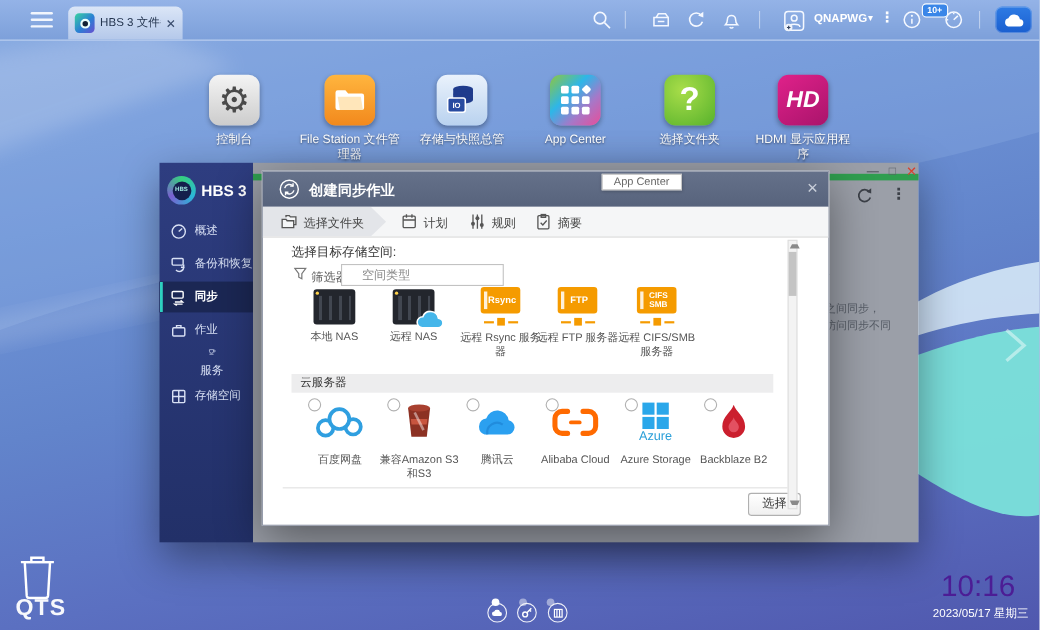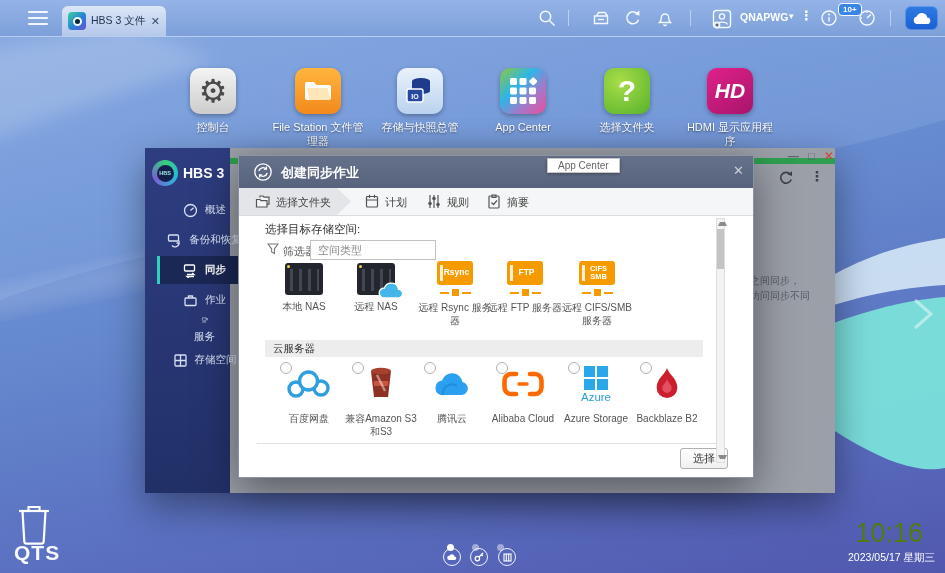--- a/index.html
+++ b/index.html
@@ -35,22 +35,22 @@
     display:flex;align-items:center;justify-content:center;color:#fff;}
   .dlabel{margin-top:6px;font-size:11px;line-height:1.3;color:#fff;text-shadow:0 1px 2px rgba(0,0,0,.5);}
   
   .hbs{position:absolute;left:145px;top:148px;width:690px;height:345px;z-index:10;box-shadow:0 14px 36px rgba(0,0,0,.4);}
   .hbs-side{position:absolute;left:0;top:0;width:85px;height:345px;background:linear-gradient(#2e3d80,#223068);}
   .hbs-logo{position:absolute;left:7px;top:12px;width:26px;height:26px;border-radius:50%;
     background:conic-gradient(#35d07f,#2bb6d9,#7a5fd0,#35d07f);display:flex;align-items:center;justify-content:center;}
   .hbs-logo i{width:17px;height:17px;border-radius:50%;background:#141f4c;color:#9fe8e0;font-size:5.5px;font-style:normal;
     display:flex;align-items:center;justify-content:center;font-weight:bold;}
   .hbs-title{position:absolute;left:38px;top:17px;color:#fff;font-size:14px;font-weight:bold;}
-  .sb-item{position:absolute;left:12px;width:85px;height:28px;display:flex;align-items:center;gap:7px;
-    padding-left:10px;box-sizing:border-box;color:#d8e0f4;font-size:10.5px;white-space:nowrap;justify-content:center;}
+  .sb-item{position:absolute;left:0;width:85px;height:28px;display:flex;align-items:center;gap:7px;
+    padding-left:10px;box-sizing:border-box;color:#d8e0f4;font-size:10.5px;white-space:nowrap;}
   .sb-item.active{background:#1b2754;box-shadow:inset 3px 0 0 #2ed0c0;}
   .hbs-main{position:absolute;left:85px;top:0;width:605px;height:345px;background:#9b9fa8;}
   .greenstrip{position:absolute;left:0;top:10px;width:605px;height:6px;background:#2f9e4f;}
   .winctl{position:absolute;left:558px;top:1px;display:flex;gap:9px;align-items:center;height:14px;}
   .winctl .mm{color:#5c6169;font-size:11px;font-weight:bold;line-height:14px;}
   .winctl .cx{color:#d8402f;font-size:12px;font-weight:bold;line-height:14px;}
   .bd-dim{position:absolute;color:#565c66;font-size:10px;white-space:nowrap;}
   
   .dlg{position:absolute;left:238px;top:155px;width:516px;height:323px;background:#fff;z-index:30;
     box-shadow:0 12px 40px rgba(0,0,0,.45);border:1px solid #8c93a3;box-sizing:border-box;}
@@ -60,21 +60,21 @@
   .tooltip{position:absolute;left:308px;top:2px;background:#fff;border:1px solid #c6c6c6;color:#666;
     font-size:10px;padding:1px 10px;box-shadow:0 1px 3px rgba(0,0,0,.3);z-index:5;}
   .steps{position:absolute;left:0;top:32px;width:100%;height:28px;background:#f5f6f7;border-bottom:1px solid #dcdcdc;box-sizing:border-box;}
   .step1{position:absolute;left:0;top:0;width:112px;height:27px;background:#e3e5e9;
     clip-path:polygon(0 0,98px 0,112px 50%,98px 100%,0 100%);}
   .stepi{position:absolute;top:6px;}
   .stepl{position:absolute;top:7px;font-size:11px;color:#444;white-space:nowrap;}
   .content-label{position:absolute;left:26px;top:66px;font-size:11.5px;color:#333;}
   .filter-label{position:absolute;left:44px;top:88px;font-size:11px;color:#555;}
   .filter-input{position:absolute;left:71px;top:84px;width:110px;height:18px;border:1px solid #c2c2c2;
-    font-size:11px;color:#8a8a8a;padding:0 7px;font-family:inherit;}
+    font-size:11px;color:#8a8a8a;padding:0 18px;font-family:inherit;}
   .st-cell{position:absolute;top:103px;width:78px;text-align:center;}
   .st-label{margin-top:5px;font-size:10px;color:#555;line-height:1.3;}
   .nas{width:38px;height:32px;background:#23262d;border-radius:3px;margin:4px auto 0;position:relative;}
   .nas .slats{position:absolute;left:5px;right:4px;top:6px;bottom:4px;
     background:repeating-linear-gradient(90deg,#424751 0 3px,#23262d 3px 9px);}
   .nas .led{position:absolute;left:2px;top:2px;width:3px;height:3px;border-radius:50%;background:#ffd24a;}
   .nas .rcloud{position:absolute;right:-10px;bottom:-5px;}
   .srv{width:44px;margin:2px auto 0;}
   .srv-badge{width:36px;height:24px;margin:0 auto;background:#f59b00;border-radius:3px;color:#fff;
     font-size:8.5px;font-weight:bold;display:flex;align-items:center;justify-content:center;text-align:center;
@@ -97,21 +97,21 @@
     background:linear-gradient(#fff,#f0f0f0);font-size:11px;color:#333;text-align:center;line-height:19px;}
   .sbar{position:absolute;left:477px;top:62px;width:9px;height:245px;background:#f3f3f3;border:1px solid #ddd;box-sizing:border-box;}
   .sbar .up,.sbar .down{position:absolute;left:1px;width:5px;height:0;border-left:2.5px solid transparent;border-right:2.5px solid transparent;}
   .sbar .up{top:3px;border-bottom:4px solid #8a8a8a;}
   .sbar .down{bottom:3px;border-top:4px solid #8a8a8a;}
   .sbar .thumb{position:absolute;left:0;top:10px;width:7px;height:40px;background:#c4c4c4;}
   
   .dot{position:absolute;top:544px;width:7px;height:7px;border-radius:50%;z-index:5;}
   .qcircle{position:absolute;top:548px;width:16px;height:16px;border:1.3px solid rgba(255,255,255,.9);border-radius:50%;
     display:flex;align-items:center;justify-content:center;z-index:5;}
-  .clock-time{position:absolute;right:22px;top:518px;color:#4d7c0f;font-size:27px;font-weight:300;z-index:5;}
+  .clock-time{position:absolute;right:22px;top:518px;color:#4c1d95;font-size:27px;font-weight:300;z-index:5;}
   .clock-date{position:absolute;right:10px;top:551px;color:#fff;font-size:10.5px;z-index:5;}
   .qts{position:absolute;left:14px;top:541px;color:rgba(255,255,255,.95);font-size:21px;font-weight:bold;letter-spacing:1px;z-index:5;}
   .trash{position:absolute;left:16px;top:502px;z-index:5;}
 </style>
 </head>
 <body>
 
 <svg class="abs" width="945" height="573" style="left:0;top:0;z-index:0;">
   <defs>
       <filter id="soft" x="-30%" y="-30%" width="160%" height="160%">

